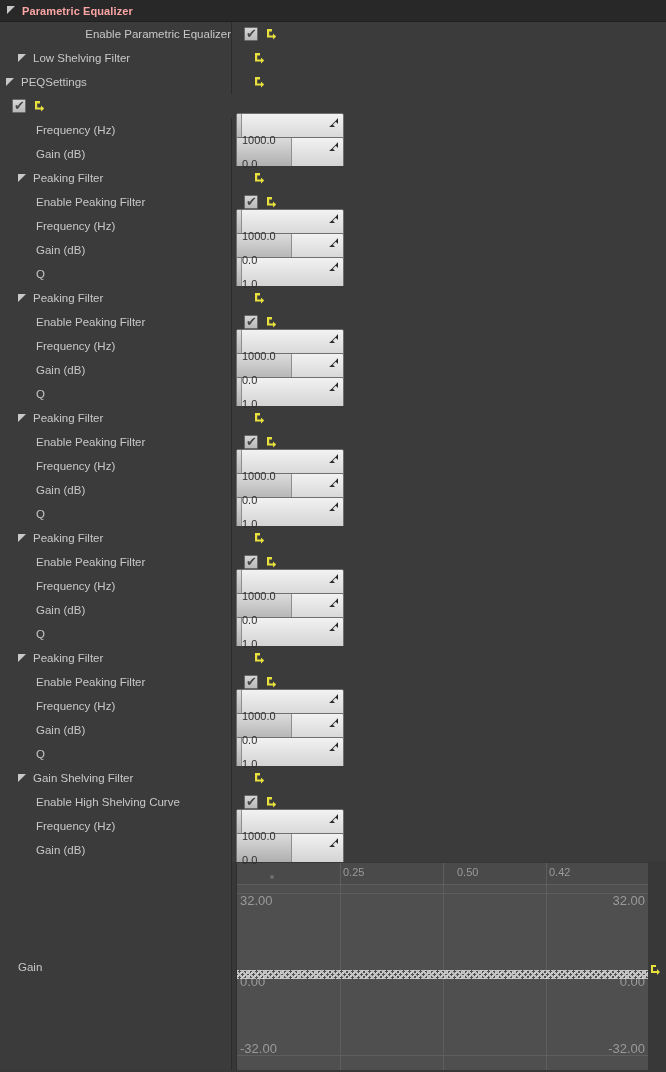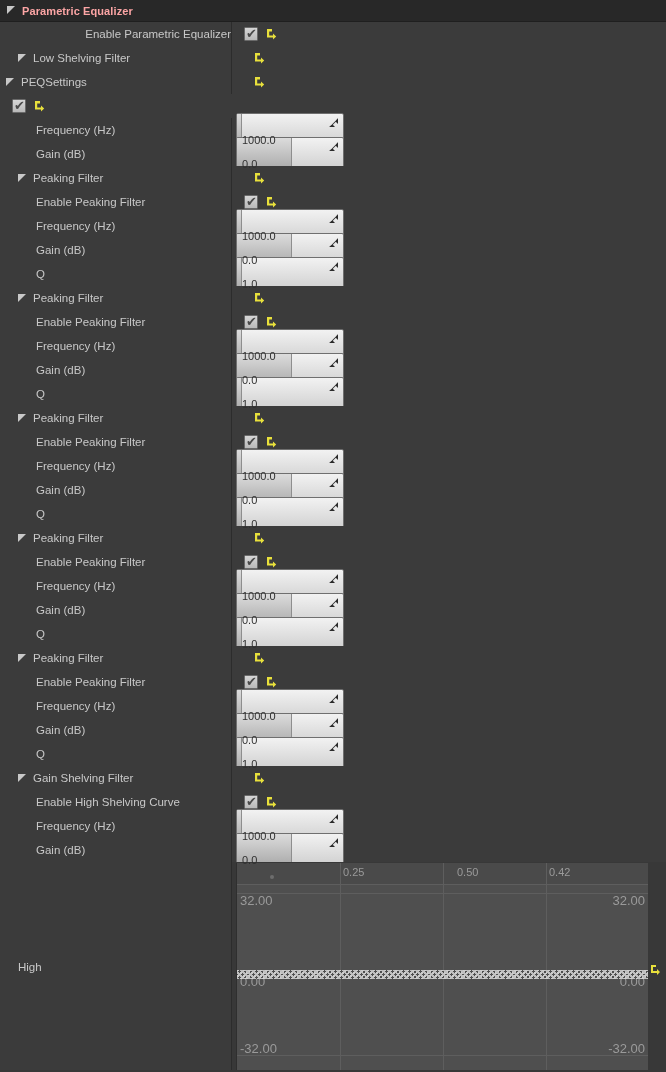--- a/index.html
+++ b/index.html
@@ -790,21 +790,21 @@
                 <path d="M2 9.4 L9.4 2 L10 2.6 L2.6 10 Z" fill="#2b2b2b"></path>
               </svg>
             </span>
           </span>
         </div>
       </div>
     </div>
 
   <div class="curve-row">
     <div class="curve-label">
-      <span class="lbl-txt">High</span>
+      <span class="lbl-txt">Gain</span>
     </div>
     <div class="curve-value">
       <div class="graph" id="curve-graph">
           <div class="hdrband"></div>
           <div class="vline" style="left: 103px;"></div>
           <div class="xtick" style="left: 103px;">0.25</div>
           <div class="vline" style="left: 206px;"></div>
           <div class="xtick" style="left: 206px; padding-left: 14px;">0.50</div>
           <div class="vline" style="left: 309px;"></div>
           <div class="xtick" style="left: 309px;">0.42</div>

